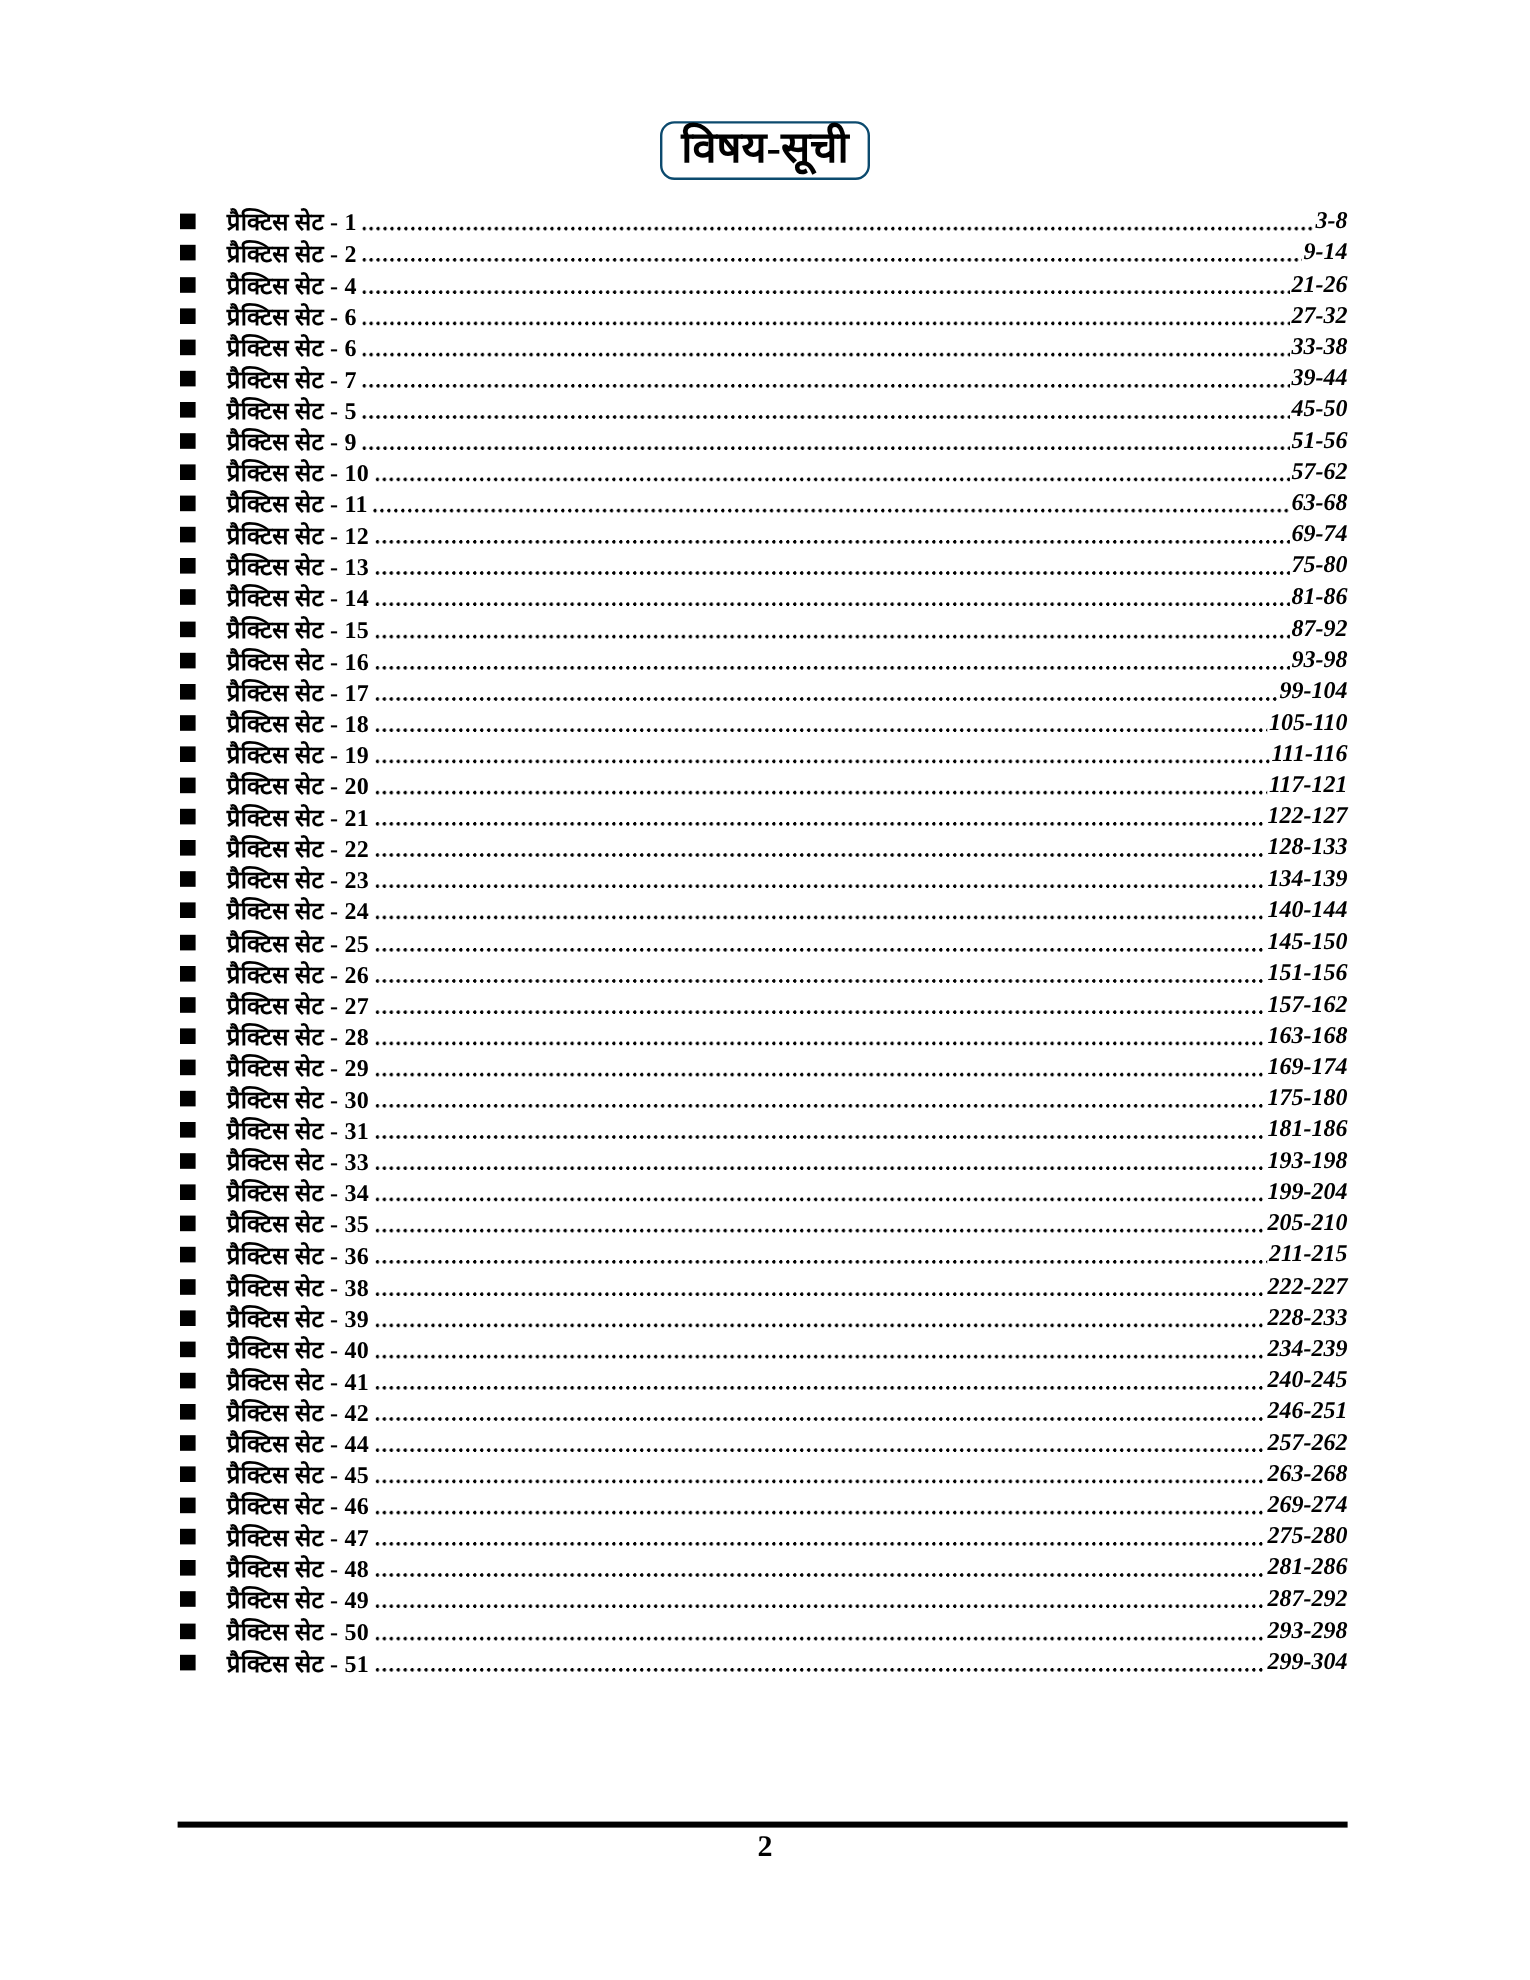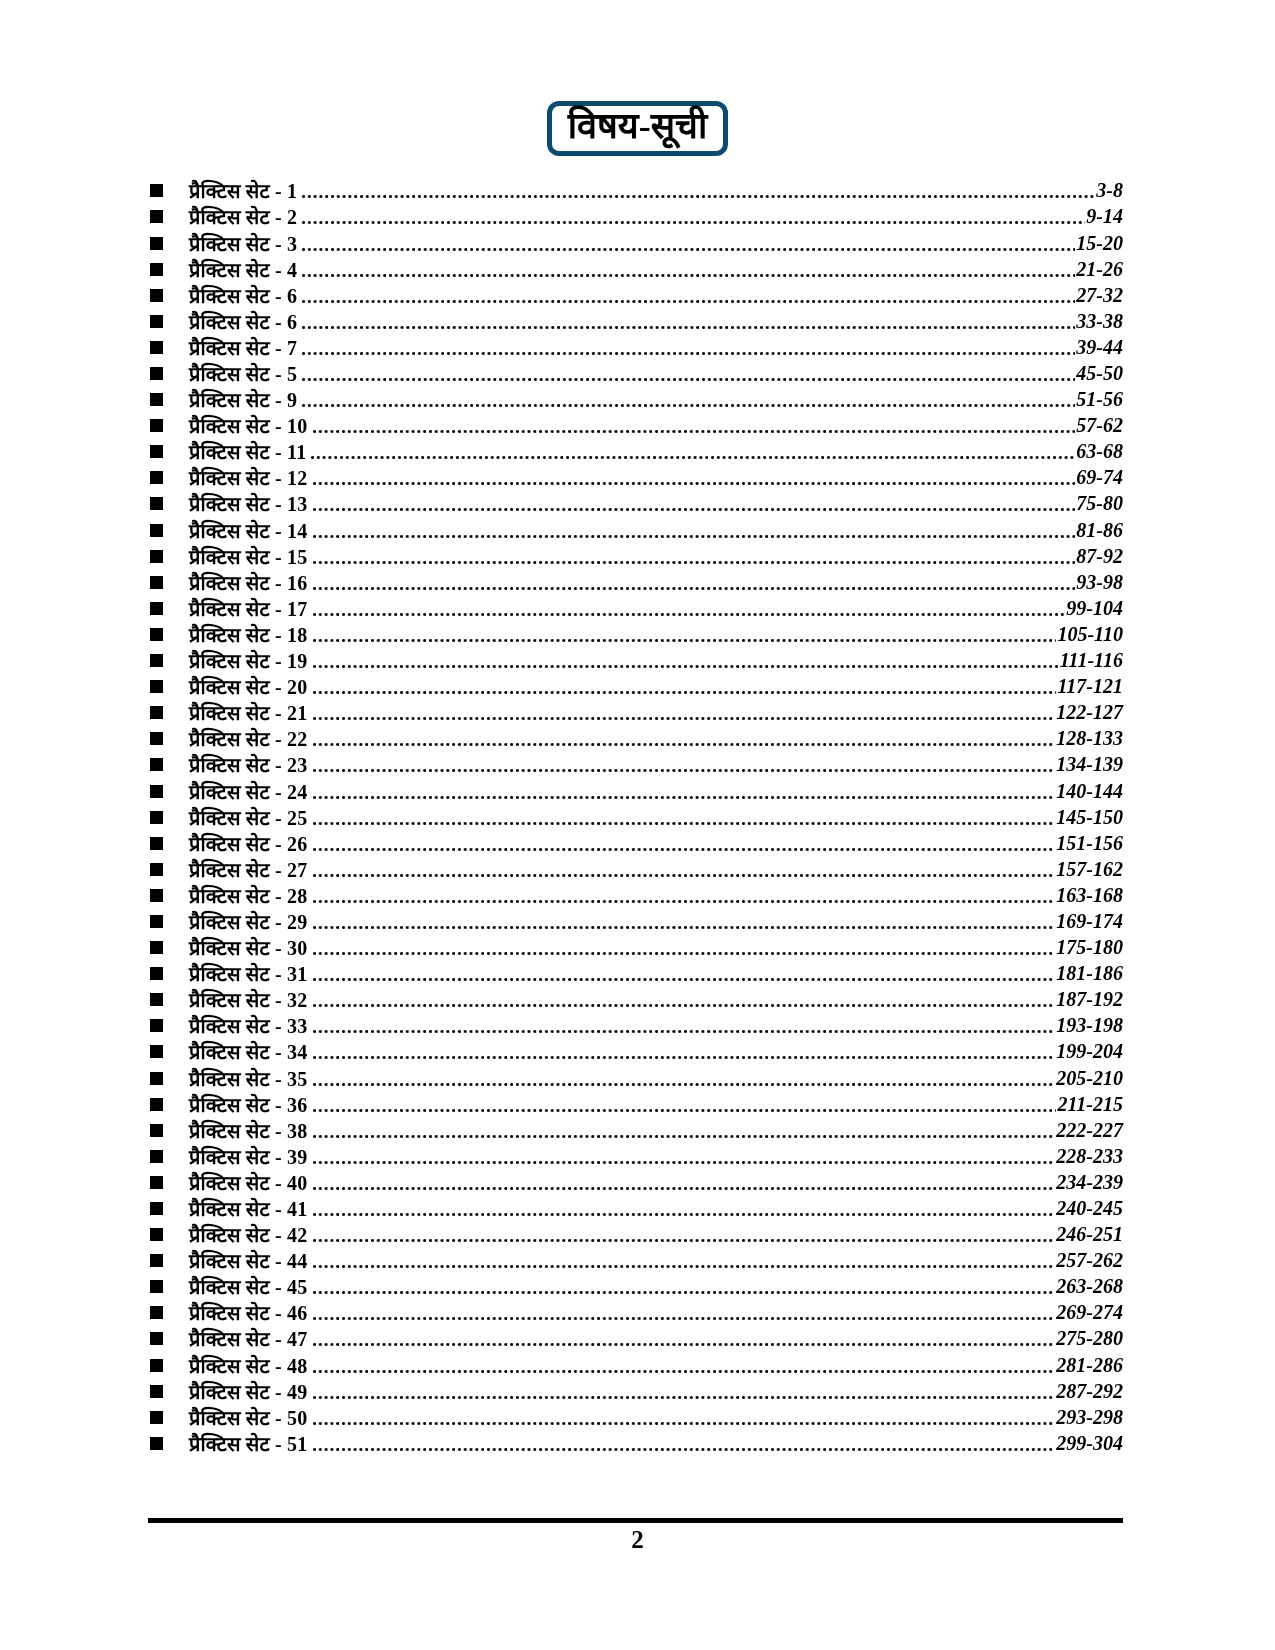--- a/index.html
+++ b/index.html
@@ -12,21 +12,21 @@
     color: #000000;
     font-family: "Liberation Serif", "DejaVu Serif", serif;
     overflow: hidden;
   }
   .title-wrap {
     padding-top: 101px;
     text-align: center;
   }
   .title-box {
     display: inline-block;
-    border: 5px solid #0c4a6e;
+    border: 2px solid #0c4a6e;
     border-radius: 12px;
     padding: 2px 16px 5px 16px;
     font-size: 36px;
     line-height: 1.05;
     font-weight: bold;
   }
   .toc {
     margin: 22px 152px 0 150px;
   }
   .toc-row {
@@ -101,26 +101,20 @@
       <span class="entry-pages">3-8</span>
     </div>
 
     <div class="toc-row">
       <span class="bullet"></span>
       <span class="entry-title">प्रैक्टिस सेट - 2</span>
       <span class="leader"></span>
       <span class="entry-pages">9-14</span>
     </div>
 
-    <div class="toc-row">
-      <span class="bullet"></span>
-      <span class="entry-title">प्रैक्टिस सेट - 3</span>
-      <span class="leader"></span>
-      <span class="entry-pages">15-20</span>
-    </div>
 
     <div class="toc-row">
       <span class="bullet"></span>
       <span class="entry-title">प्रैक्टिस सेट - 4</span>
       <span class="leader"></span>
       <span class="entry-pages">21-26</span>
     </div>
 
     <div class="toc-row">
       <span class="bullet"></span>
@@ -304,26 +298,20 @@
       <span class="entry-pages">175-180</span>
     </div>
 
     <div class="toc-row">
       <span class="bullet"></span>
       <span class="entry-title">प्रैक्टिस सेट - 31</span>
       <span class="leader"></span>
       <span class="entry-pages">181-186</span>
     </div>
 
-    <div class="toc-row">
-      <span class="bullet"></span>
-      <span class="entry-title">प्रैक्टिस सेट - 32</span>
-      <span class="leader"></span>
-      <span class="entry-pages">187-192</span>
-    </div>
 
     <div class="toc-row">
       <span class="bullet"></span>
       <span class="entry-title">प्रैक्टिस सेट - 33</span>
       <span class="leader"></span>
       <span class="entry-pages">193-198</span>
     </div>
 
     <div class="toc-row">
       <span class="bullet"></span>

